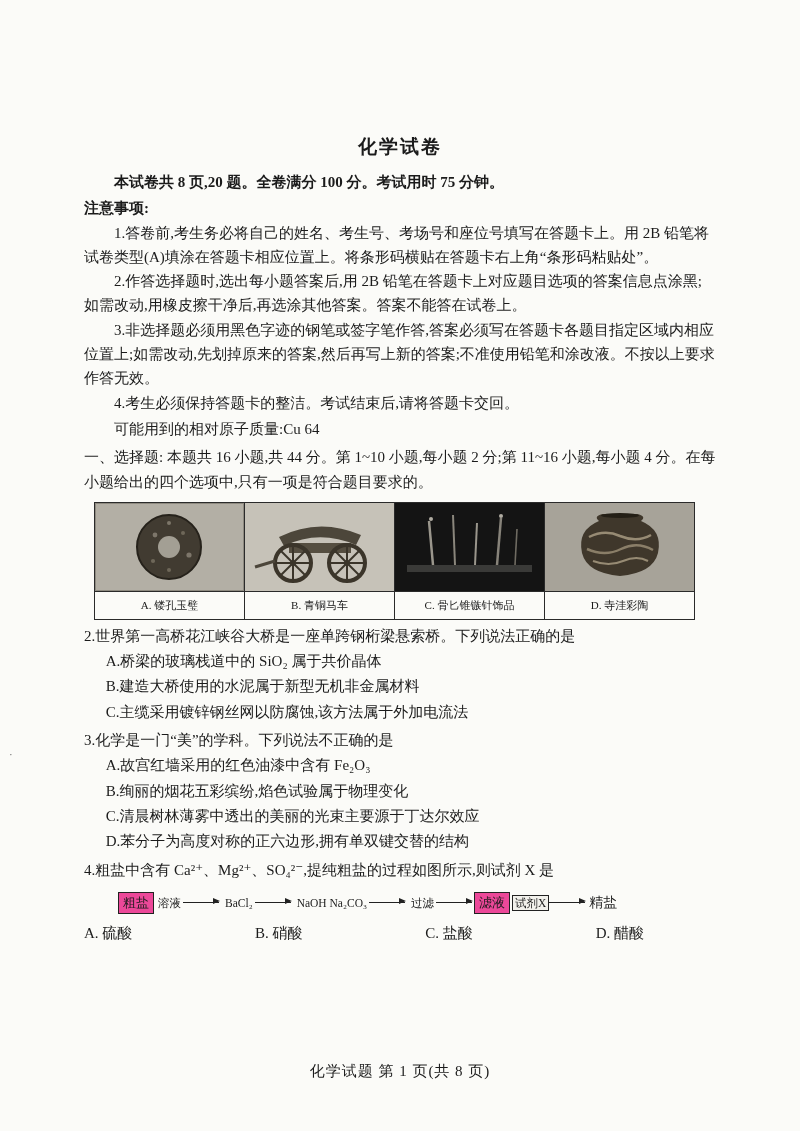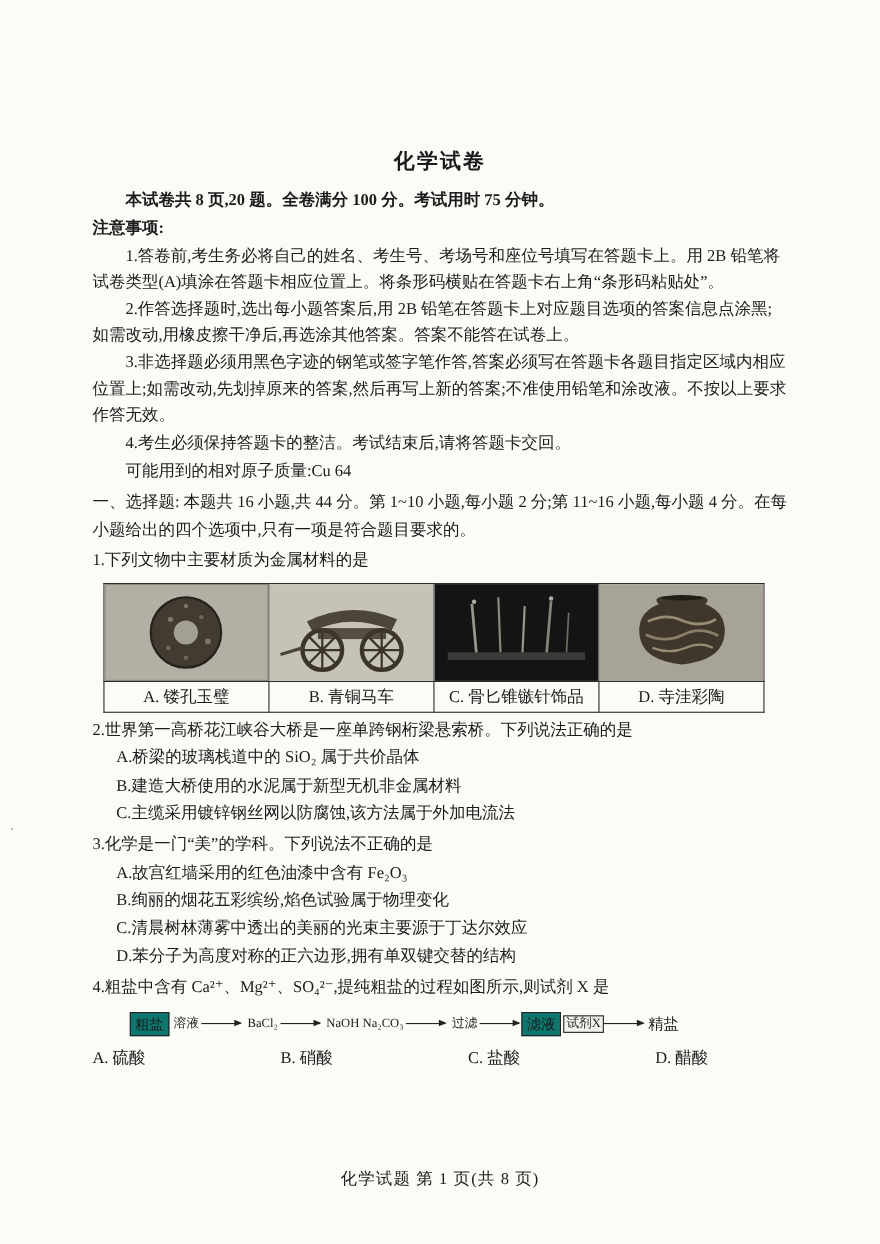--- a/index.html
+++ b/index.html
@@ -19,27 +19,27 @@
   .notice-head { font-weight:bold; margin-top:2px; }
   .notice { text-indent:2em; }
   .atomic { text-indent:2em; margin-top:2px; }
   .section-head { font-weight:normal; margin-top:4px; }
   .stem { margin-top:4px; }
   .opt { margin-left:1.45em; margin-top:1px; }
   
   table.relics { border-collapse:collapse; margin:8px 0 4px 10px; }
   table.relics td { border:1px solid #2a2a2a; padding:0; text-align:center; }
   table.relics td.imgcell { width:149px; height:88px; }
-  table.relics td.capcell { font-size:15px; height:27px; }
+  table.relics td.capcell { font-size:11px; height:27px; }
   .relic-img { display:block; width:149px; height:88px; }
   
   .flow { display:flex; align-items:center; margin:10px 0 4px 34px; }
   .fbox {
     border:1px solid #222; padding:0 4px; font-size:13px; line-height:20px;
-    background:#0f766e; white-space:nowrap;
+    background:#ec4899; white-space:nowrap;
   }
   .farrow { display:flex; flex-direction:row; align-items:center; margin:0 2px; }
   .farrow .albl { font-size:11.5px; line-height:1.25; white-space:nowrap; padding:0 2px; }
   .farrow .albl.boxed { border:1px solid #222; background:#f2f1ec; }
   .farrow .shaft { position:relative; height:1px; background:#222; width:100%; min-width:36px; margin:3px 0 4px 0; }
   .farrow .shaft::after {
     content:""; position:absolute; right:-1px; top:-3.5px;
     border-top:3.5px solid transparent; border-bottom:3.5px solid transparent;
     border-left:7px solid #222;
   }
@@ -64,21 +64,20 @@
 
   <p class="notice">1.答卷前,考生务必将自己的姓名、考生号、考场号和座位号填写在答题卡上。用 2B 铅笔将试卷类型(A)填涂在答题卡相应位置上。将条形码横贴在答题卡右上角“条形码粘贴处”。</p>
   <p class="notice">2.作答选择题时,选出每小题答案后,用 2B 铅笔在答题卡上对应题目选项的答案信息点涂黑;如需改动,用橡皮擦干净后,再选涂其他答案。答案不能答在试卷上。</p>
   <p class="notice">3.非选择题必须用黑色字迹的钢笔或签字笔作答,答案必须写在答题卡各题目指定区域内相应位置上;如需改动,先划掉原来的答案,然后再写上新的答案;不准使用铅笔和涂改液。不按以上要求作答无效。</p>
   <p class="notice">4.考生必须保持答题卡的整洁。考试结束后,请将答题卡交回。</p>
 
   <p class="atomic">可能用到的相对原子质量:Cu 64</p>
 
   <p class="section-head">一、选择题: 本题共 16 小题,共 44 分。第 1~10 小题,每小题 2 分;第 11~16 小题,每小题 4 分。在每小题给出的四个选项中,只有一项是符合题目要求的。</p>
 
-  <p class="stem">1.下列文物中主要材质为金属材料的是</p>
 
   <table class="relics">
     <tbody>
         <tr>
       <td class="imgcell">
         <svg class="relic-img" viewBox="0 0 149 88" xmlns="http://www.w3.org/2000/svg">
           <rect width="149" height="88" fill="#b3afa5"></rect>
           <rect width="149" height="88" fill="none" stroke="#8e8a80" stroke-width="2"></rect>
           <circle cx="74" cy="44" r="32" fill="#413b31"></circle>
           <circle cx="74" cy="44" r="32" fill="none" stroke="#26221b" stroke-width="2"></circle>

